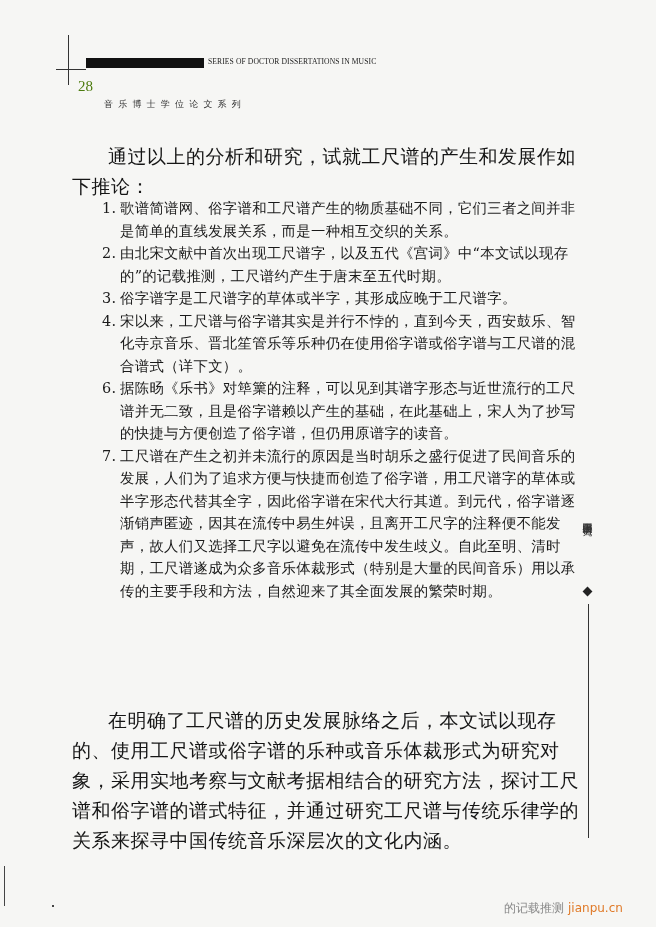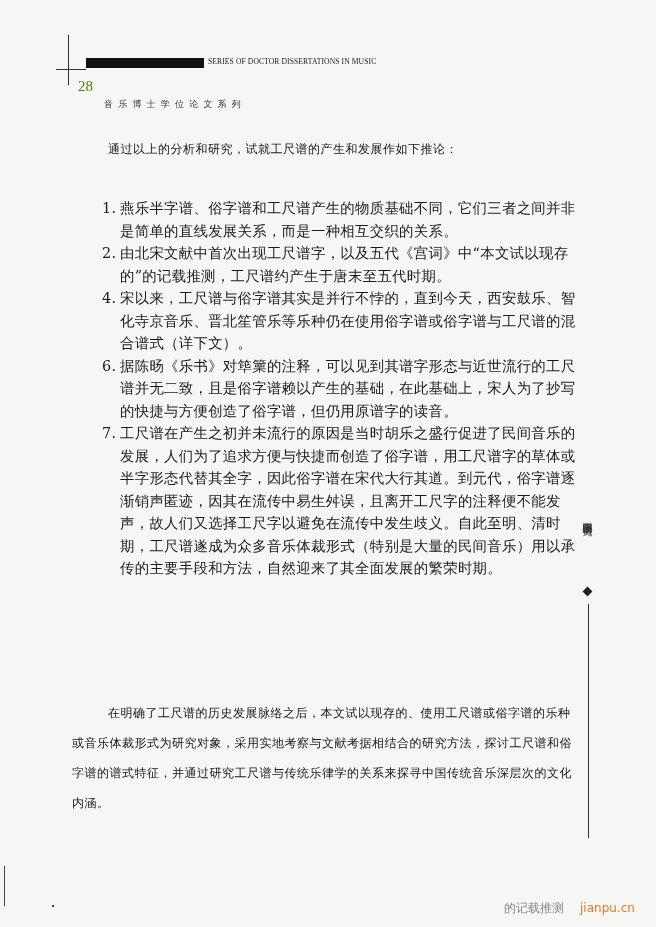--- a/index.html
+++ b/index.html
@@ -11,56 +11,57 @@
   }
   .page-header { position: absolute; left: 0; top: 0; width: 656px; height: 100px; }
   .hdr-vline { position: absolute; left: 68px; top: 35px; width: 1px; height: 50px; background: #333; }
   .hdr-hline { position: absolute; left: 56px; top: 69px; width: 30px; height: 1px; background: #333; }
   .hdr-bar { position: absolute; left: 86px; top: 58px; width: 118px; height: 10px; background: #111; }
   .hdr-series-en { position: absolute; left: 208px; top: 57px; font-size: 7.6px; letter-spacing: 0.1px; color: #222; white-space: nowrap; font-family: "Liberation Serif", serif; }
   .page-number { position: absolute; left: 70px; top: 78px; font-size: 15px; color: #4d7c0f; font-family: "Liberation Serif", serif; margin-left: 8px; }
   .hdr-series-zh { position: absolute; left: 104px; top: 72px; font-size: 9px; letter-spacing: 5.2px; color: #333; white-space: nowrap; margin-top: 26px; }
 
   .content { position: absolute; left: 0; top: 0; }
-  .para { position: absolute; font-size: 12px; line-height: 30px; letter-spacing: 0.5px; color: #161616; }
+  .para { position: absolute; font-size: 19px; line-height: 30px; letter-spacing: 0.5px; color: #161616; }
   .p1 { left: 72px; top: 122px; width: 510px; text-indent: 36px; }
   .p2 { left: 72px; top: 686px; width: 510px; text-indent: 36px; }
 
   .list { position: absolute; left: 102px; top: 197px; width: 480px; margin: 0; padding: 0; list-style: none; }
   .list-item { font-size: 14.4px; line-height: 22.5px; color: #1a1a1a; padding-left: 18px; text-indent: -18px; margin-bottom: 0; letter-spacing: 0.3px; }
   .num { display: inline-block; width: 18px; text-indent: 0; }
 
   .side-tab { position: absolute; left: 580px; top: 515px; width: 16px; }
   .side-tab-text { writing-mode: vertical-rl; font-size: 10px; letter-spacing: 0.5px; color: #333; }
   .side-diamond { position: absolute; left: 584px; top: 588px; width: 7px; height: 7px; background: #222; transform: rotate(45deg); }
   .side-line { position: absolute; left: 588px; top: 604px; width: 1px; height: 234px; background: #333; }
 
   .left-mark { position: absolute; left: 4px; top: 866px; width: 1px; height: 40px; background: #444; }
   .dot { position: absolute; left: 52px; top: 905px; width: 2px; height: 2px; background: #444; }
   .watermark { position: absolute; left: 504px; top: 900px; font-size: 12px; white-space: nowrap; color: #888; font-family: "DejaVu Sans", sans-serif; }
-  .watermark .wm-en { color: #e07a28; margin-left: 16px; font-family: "DejaVu Sans", sans-serif; font-size: 12px; }
+  .watermark .wm-en { color: #e07a28; margin-left: 4px; font-family: "DejaVu Sans", sans-serif; font-size: 12px; }
 </style>
 </head>
 <body>
 
 <div class="page-header">
   <div class="hdr-vline"></div>
   <div class="hdr-hline"></div>
   <div class="hdr-bar"></div>
   <div class="hdr-series-en">SERIES OF DOCTOR DISSERTATIONS IN MUSIC</div>
   <div class="page-number">28</div>
   <div class="hdr-series-zh">音乐博士学位论文系列</div>
 </div>
 
 <div class="content">
   <p class="para p1">通过以上的分析和研究，试就工尺谱的产生和发展作如下推论：</p>
 
   <ol class="list">
-    <li class="list-item"><span class="num">1.</span><span>燕乐半字谱、俗字谱和工尺谱产生的物质基础不同，它们三者之间并非是简单的直线发展关系，而是一种相互交织的关系。</span></li>
+    <li class="list-item"><span class="num">1.</span><span>歌谱简谱网、俗字谱和工尺谱产生的物质基础不同，它们三者之间并非是简单的直线发展关系，而是一种相互交织的关系。</span></li>
     <li class="list-item"><span class="num">2.</span><span>由北宋文献中首次出现工尺谱字，以及五代《宫词》中“本文试以现存的”的记载推测，工尺谱约产生于唐末至五代时期。</span></li>
+    <li class="list-item"><span class="num">3.</span><span>俗字谱字是工尺谱字的草体或半字，其形成应晚于工尺谱字。</span></li>
     <li class="list-item"><span class="num">4.</span><span>宋以来，工尺谱与俗字谱其实是并行不悖的，直到今天，西安鼓乐、智化寺京音乐、晋北笙管乐等乐种仍在使用俗字谱或俗字谱与工尺谱的混合谱式（详下文）。</span></li>
     <li class="list-item"><span class="num">6.</span><span>据陈旸《乐书》对筚篥的注释，可以见到其谱字形态与近世流行的工尺谱并无二致，且是俗字谱赖以产生的基础，在此基础上，宋人为了抄写的快捷与方便创造了俗字谱，但仍用原谱字的读音。</span></li>
     <li class="list-item"><span class="num">7.</span><span>工尺谱在产生之初并未流行的原因是当时胡乐之盛行促进了民间音乐的发展，人们为了追求方便与快捷而创造了俗字谱，用工尺谱字的草体或半字形态代替其全字，因此俗字谱在宋代大行其道。到元代，俗字谱逐渐销声匿迹，因其在流传中易生舛误，且离开工尺字的注释便不能发声，故人们又选择工尺字以避免在流传中发生歧义。自此至明、清时期，工尺谱遂成为众多音乐体裁形式（特别是大量的民间音乐）用以承传的主要手段和方法，自然迎来了其全面发展的繁荣时期。</span></li>
   </ol>
 
   <p class="para p2">在明确了工尺谱的历史发展脉络之后，本文试以现存的、使用工尺谱或俗字谱的乐种或音乐体裁形式为研究对象，采用实地考察与文献考据相结合的研究方法，探讨工尺谱和俗字谱的谱式特征，并通过研究工尺谱与传统乐律学的关系来探寻中国传统音乐深层次的文化内涵。</p>
 </div>
 
 <div class="side-tab">
   <div class="side-tab-text">中国工尺谱研究</div>

